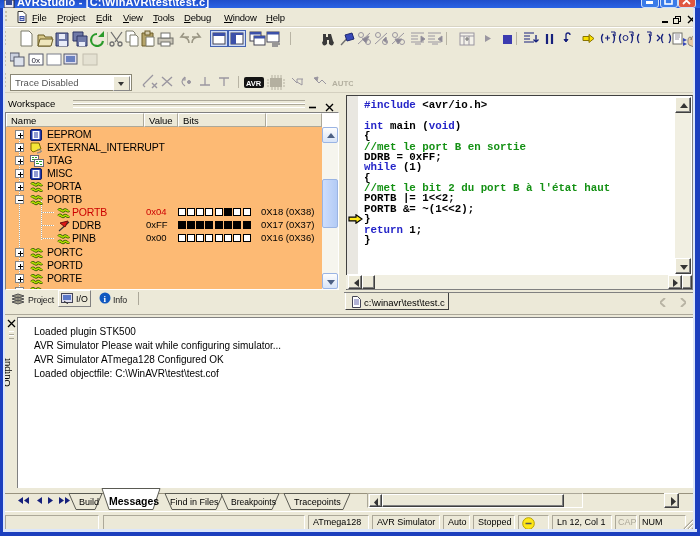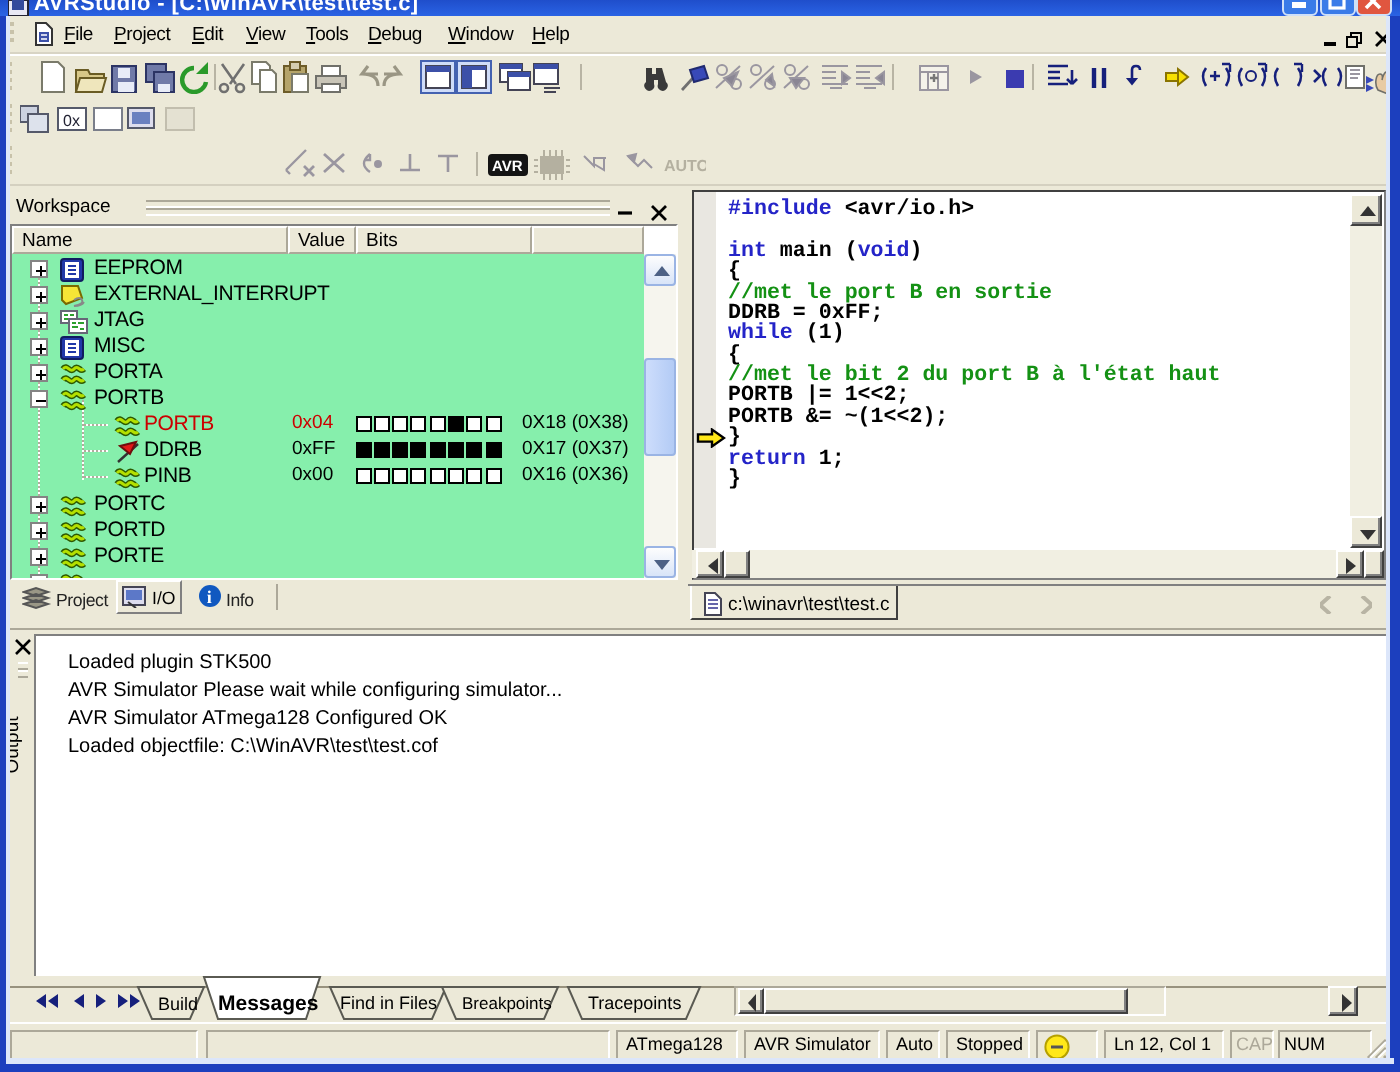--- a/index.html
+++ b/index.html
@@ -204,20 +204,26 @@
   <rect x="19" y="3" width="14" height="11" fill="#fff" stroke="#55596a"></rect>
   <text x="21.5" y="12" font-size="8" font-family="Liberation Sans" fill="#223">0x</text>
   <rect x="37" y="3" width="14" height="11" fill="#fff" stroke="#7a7e8a"></rect>
   <rect x="54" y="3" width="13" height="10" fill="#dde" stroke="#55596a"></rect>
   <rect x="56" y="5" width="9" height="6" fill="#6a80c0"></rect>
   <rect x="73" y="3" width="14" height="11" fill="#e4e1d2" stroke="#c2beae"></rect>
  </svg>
 </div>
 <div class="abs tbrow" id="tb3" style="top:69px;height:24px;">
  <div class="abs grip" style="left:1px;top:4px;height:16px;"></div>
+ <div class="abs" style="left:7px;top:5px;width:122px;height:17px;background:#fff;border:1px solid #8a8775;box-sizing:border-box;">
+   <div class="abs" style="left:4px;top:2px;font-size:9.5px;color:#555;">Trace Disabled</div>
+   <div class="abs" style="right:1px;top:1px;width:15px;height:13px;background:#ece9d8;border:1px solid #fff;border-right-color:#888;border-bottom-color:#888;">
+     <div class="abs" style="left:4px;top:5px;width:0;height:0;border:3px solid transparent;border-top:4px solid #333;"></div>
+   </div>
+ </div>
  <svg class="abs" style="left:135px;top:4px;" width="215" height="18" viewBox="0 0 215 18">
   <g stroke="#9a96a0" fill="none">
    <path d="M5 12l8-8M13 4l2-2M5 12l2 2z" stroke-width="1.2"></path>
    <path d="M14 10l5 5M19 10l-5 5" stroke-width="1.4"></path>
    <path d="M24 4l10 9M34 4l-10 9" stroke-width="1.4"></path>
    <path d="M47 4q-6 5 0 9M47 4v3h-3" stroke-width="1.2"></path>
         <circle cx="51" cy="9" r="1.5" fill="#9a96a0"></circle>
    <path d="M67 4v8M62 12h10" stroke-width="1.3"></path>
    <path d="M81 5h10M86 5v8" stroke-width="1.3"></path>
   </g>
@@ -247,21 +253,21 @@
   <div class="abs" style="left:320px;top:3px;width:9px;height:9px;"><svg width="9" height="9">
         <path d="M1 1l7 7M8 1l-7 7" stroke="#000" stroke-width="1.4"></path>
       </svg></div>
 </div>
 <div class="abs" id="wslist">
   <div class="abs colhdr" style="left:0;width:138px;">Name</div>
   <div class="abs colhdr" style="left:138px;width:34px;">Value</div>
   <div class="abs colhdr" style="left:172px;width:88px;">Bits</div>
   <div class="abs colhdr" style="left:260px;width:56px;"></div>
 
-  <div id="tree" class="abs" style="left:0;top:14px;width:316px;height:162px;overflow:hidden;background:#86efac;">
+  <div id="tree" class="abs" style="left:0;top:14px;width:316px;height:162px;overflow:hidden;background:#fdba74;">
    <div class="abs" style="left:13px;top:6px;width:1px;height:158px;background-image:repeating-linear-gradient(#b0ac9c 0 1px,#fff 1px 2px);"></div>
    <div class="abs" style="left:35px;top:73px;width:1px;height:40px;background-image:repeating-linear-gradient(#b0ac9c 0 1px,#fff 1px 2px);"></div>
    <div class="abs" style="left:36px;top:85px;width:12px;height:1px;background-image:repeating-linear-gradient(90deg,#b0ac9c 0 1px,#fff 1px 2px);"></div>
    <div class="abs" style="left:36px;top:98px;width:12px;height:1px;background-image:repeating-linear-gradient(90deg,#b0ac9c 0 1px,#fff 1px 2px);"></div>
    <div class="abs" style="left:36px;top:111px;width:12px;height:1px;background-image:repeating-linear-gradient(90deg,#b0ac9c 0 1px,#fff 1px 2px);"></div>
 
    <div class="plusbox" style="top:3px;">
         <svg width="9" height="9">
           <path d="M2 4.5h5M4.5 2v5" stroke="#000"></path>
         </svg>

